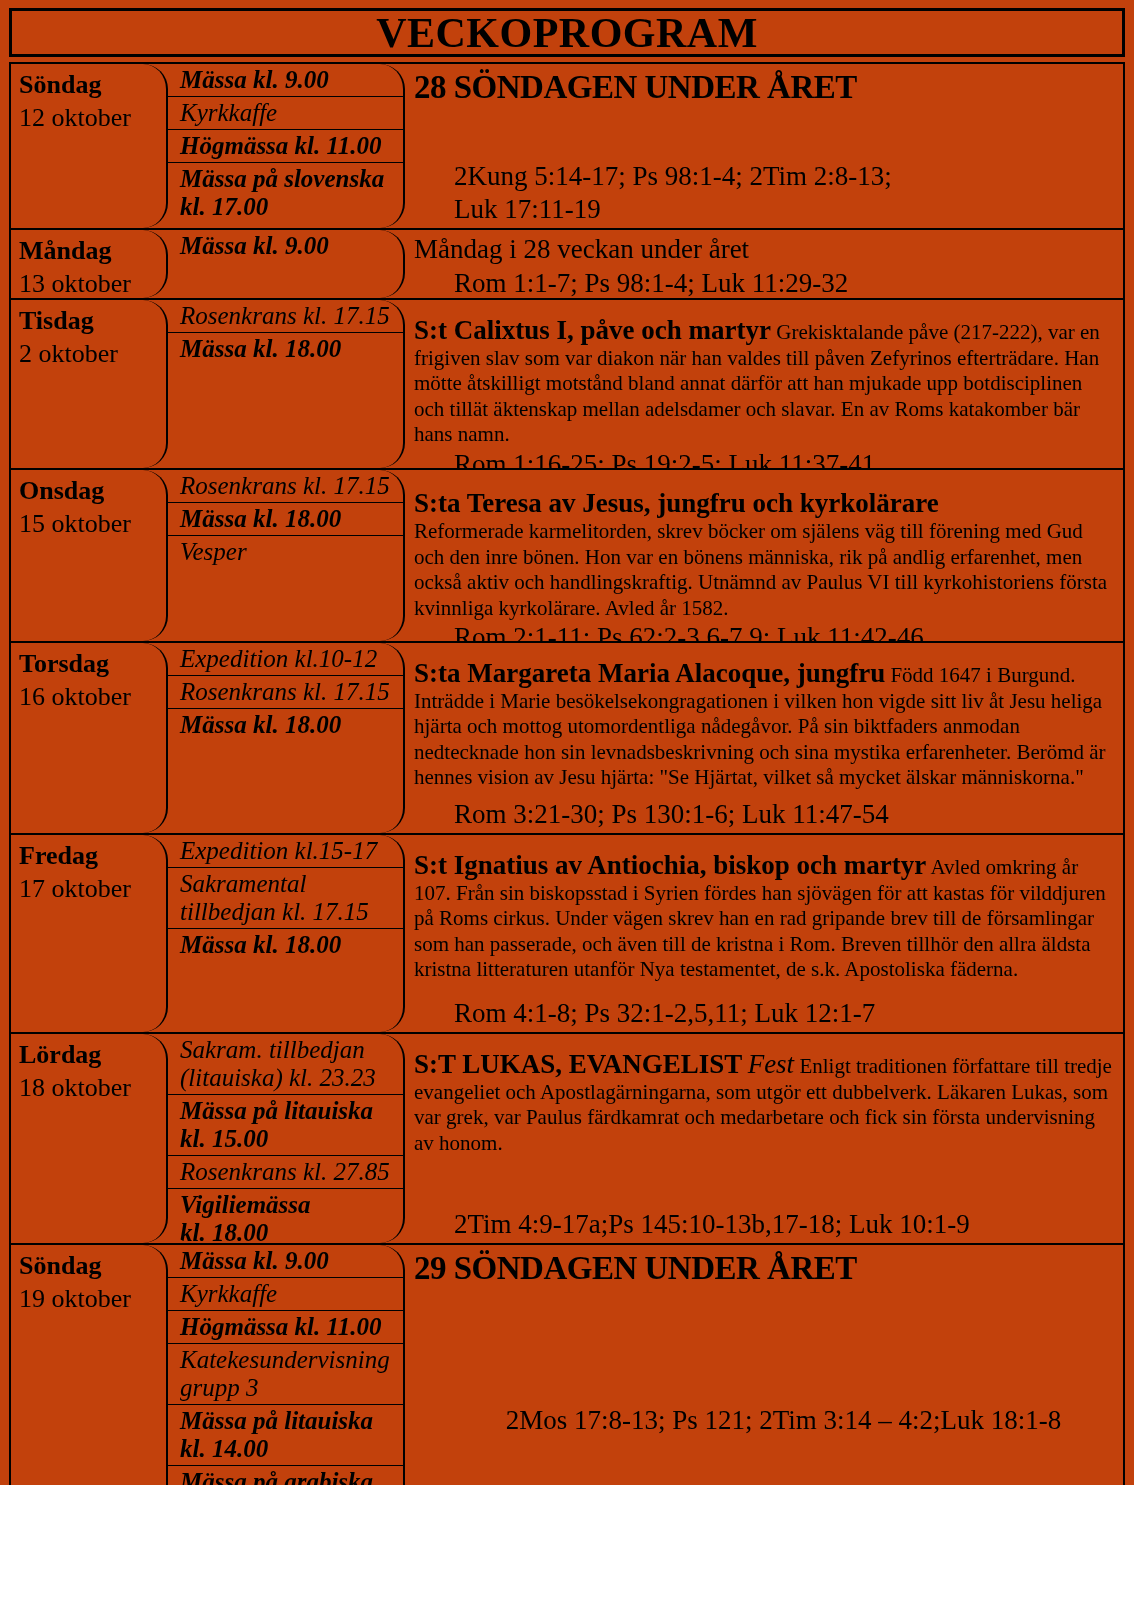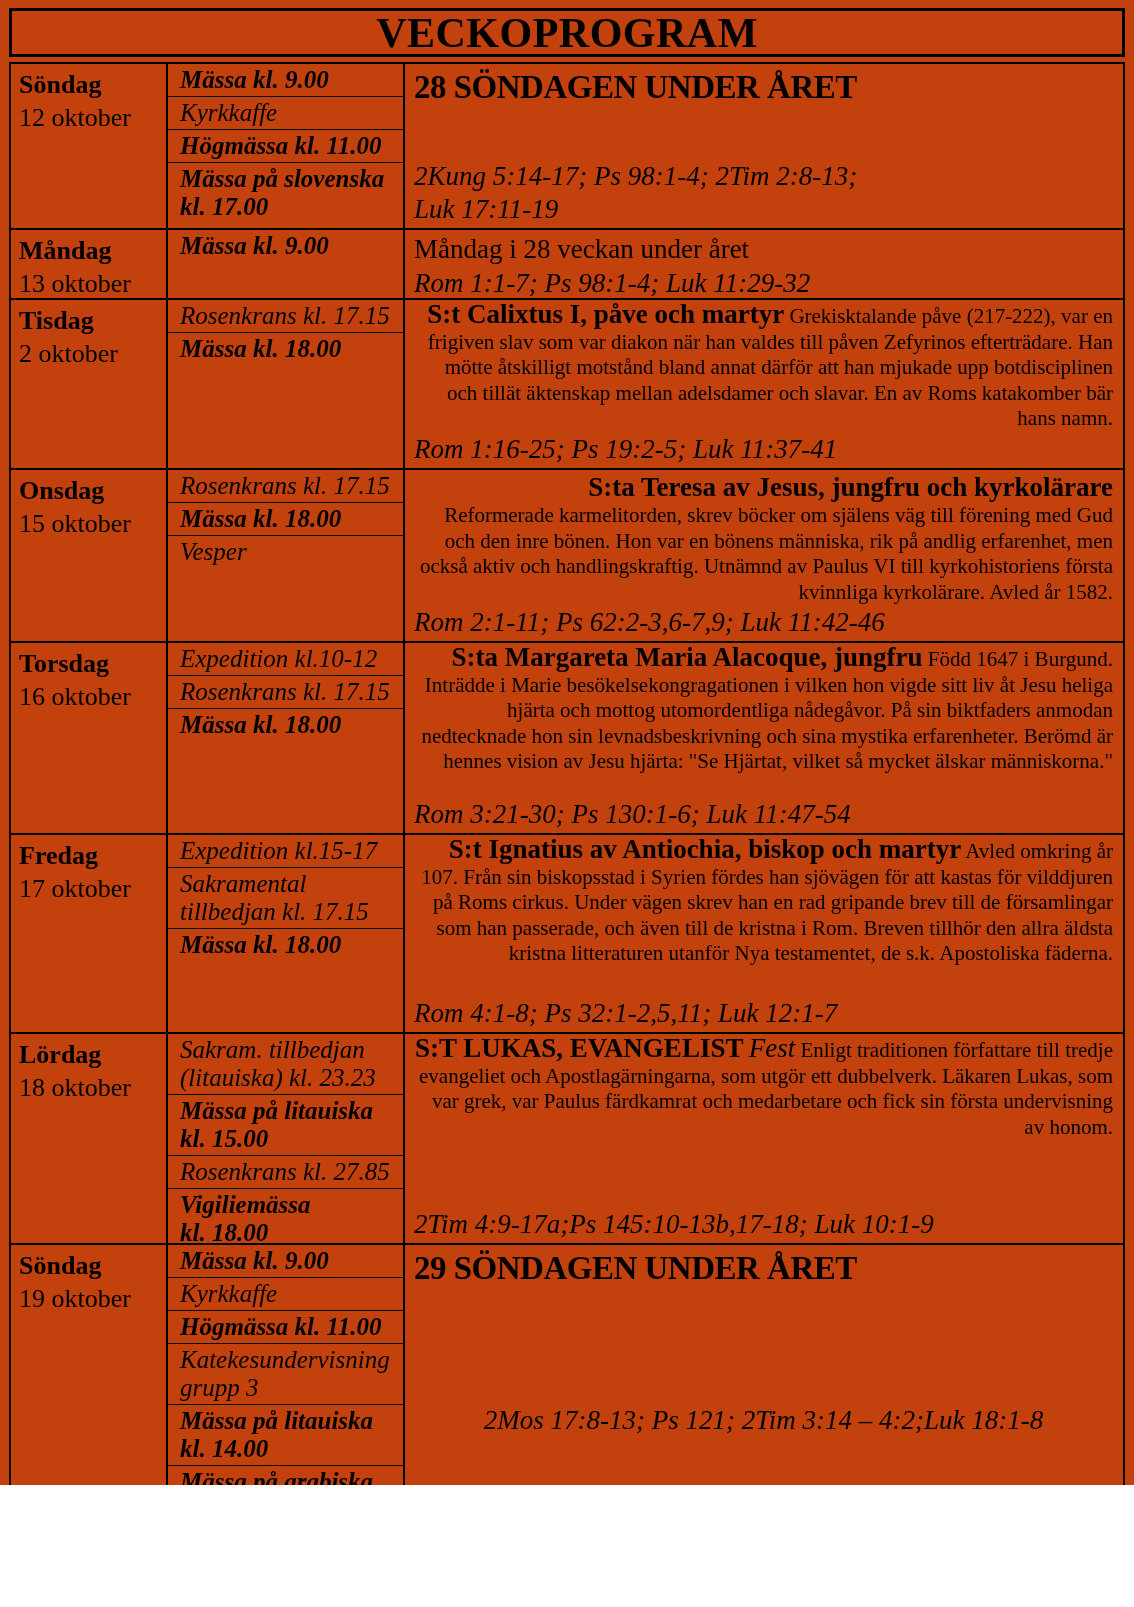--- a/index.html
+++ b/index.html
@@ -34,21 +34,21 @@
   .row { display: grid; grid-template-columns: 157px 237px 1fr; }
   .row + .row { border-top: 2px solid #000; }
   .r0 { height: 164px; }
   .r1 { height: 70px; }
   .r2 { height: 170px; }
   .r3 { height: 173px; }
   .r4 { height: 192px; }
   .r5 { height: 199px; }
   .r6 { height: 211px; }
   .r7 { height: 315px; }
-  .cell { overflow: hidden; }
+  .cell { overflow: hidden; border-radius: 25px; }
   .day-cell {
     border-right: 2px solid #000;
     padding: 4px 4px 0 8px;
     font-size: 26px;
     line-height: 33px;
   }
   .day { font-weight: bold; }
   .sched-cell {
     border-right: 2px solid #000;
     display: flex; flex-direction: column;
@@ -70,26 +70,26 @@
   }
   .between { justify-content: space-between; }
   .feast {
     font-weight: bold;
     font-size: 33px;
     line-height: 42px;
     letter-spacing: -0.5px;
   }
   .plain-title { font-size: 27px; line-height: 35px; }
   .readings {
-    font-style: italic;
     font-size: 27px;
     line-height: 33px;
     white-space: pre-line;
-  }
-  .para { font-size: 21px; line-height: 25.5px; text-align: right; }
+    margin-left: 40px;
+  }
+  .para { font-size: 21px; line-height: 25.5px; text-align: left; margin-top: 16px; }
   .para .saint { font-weight: bold; font-size: 27px; }
   .para .saint.block { display: block; line-height: 31px; }
   .para .rank { font-style: italic; font-size: 27px; }
   .spacer-a { flex: 1.65 1 0; }
   .spacer-b { flex: 1 1 0; }
   .center { text-align: center; }
   .note { font-style: italic; font-size: 18px; line-height: 33px; margin-bottom: 16px; }
   .footer {
     position: absolute;
     left: 0; right: 0; top: 1565px;

